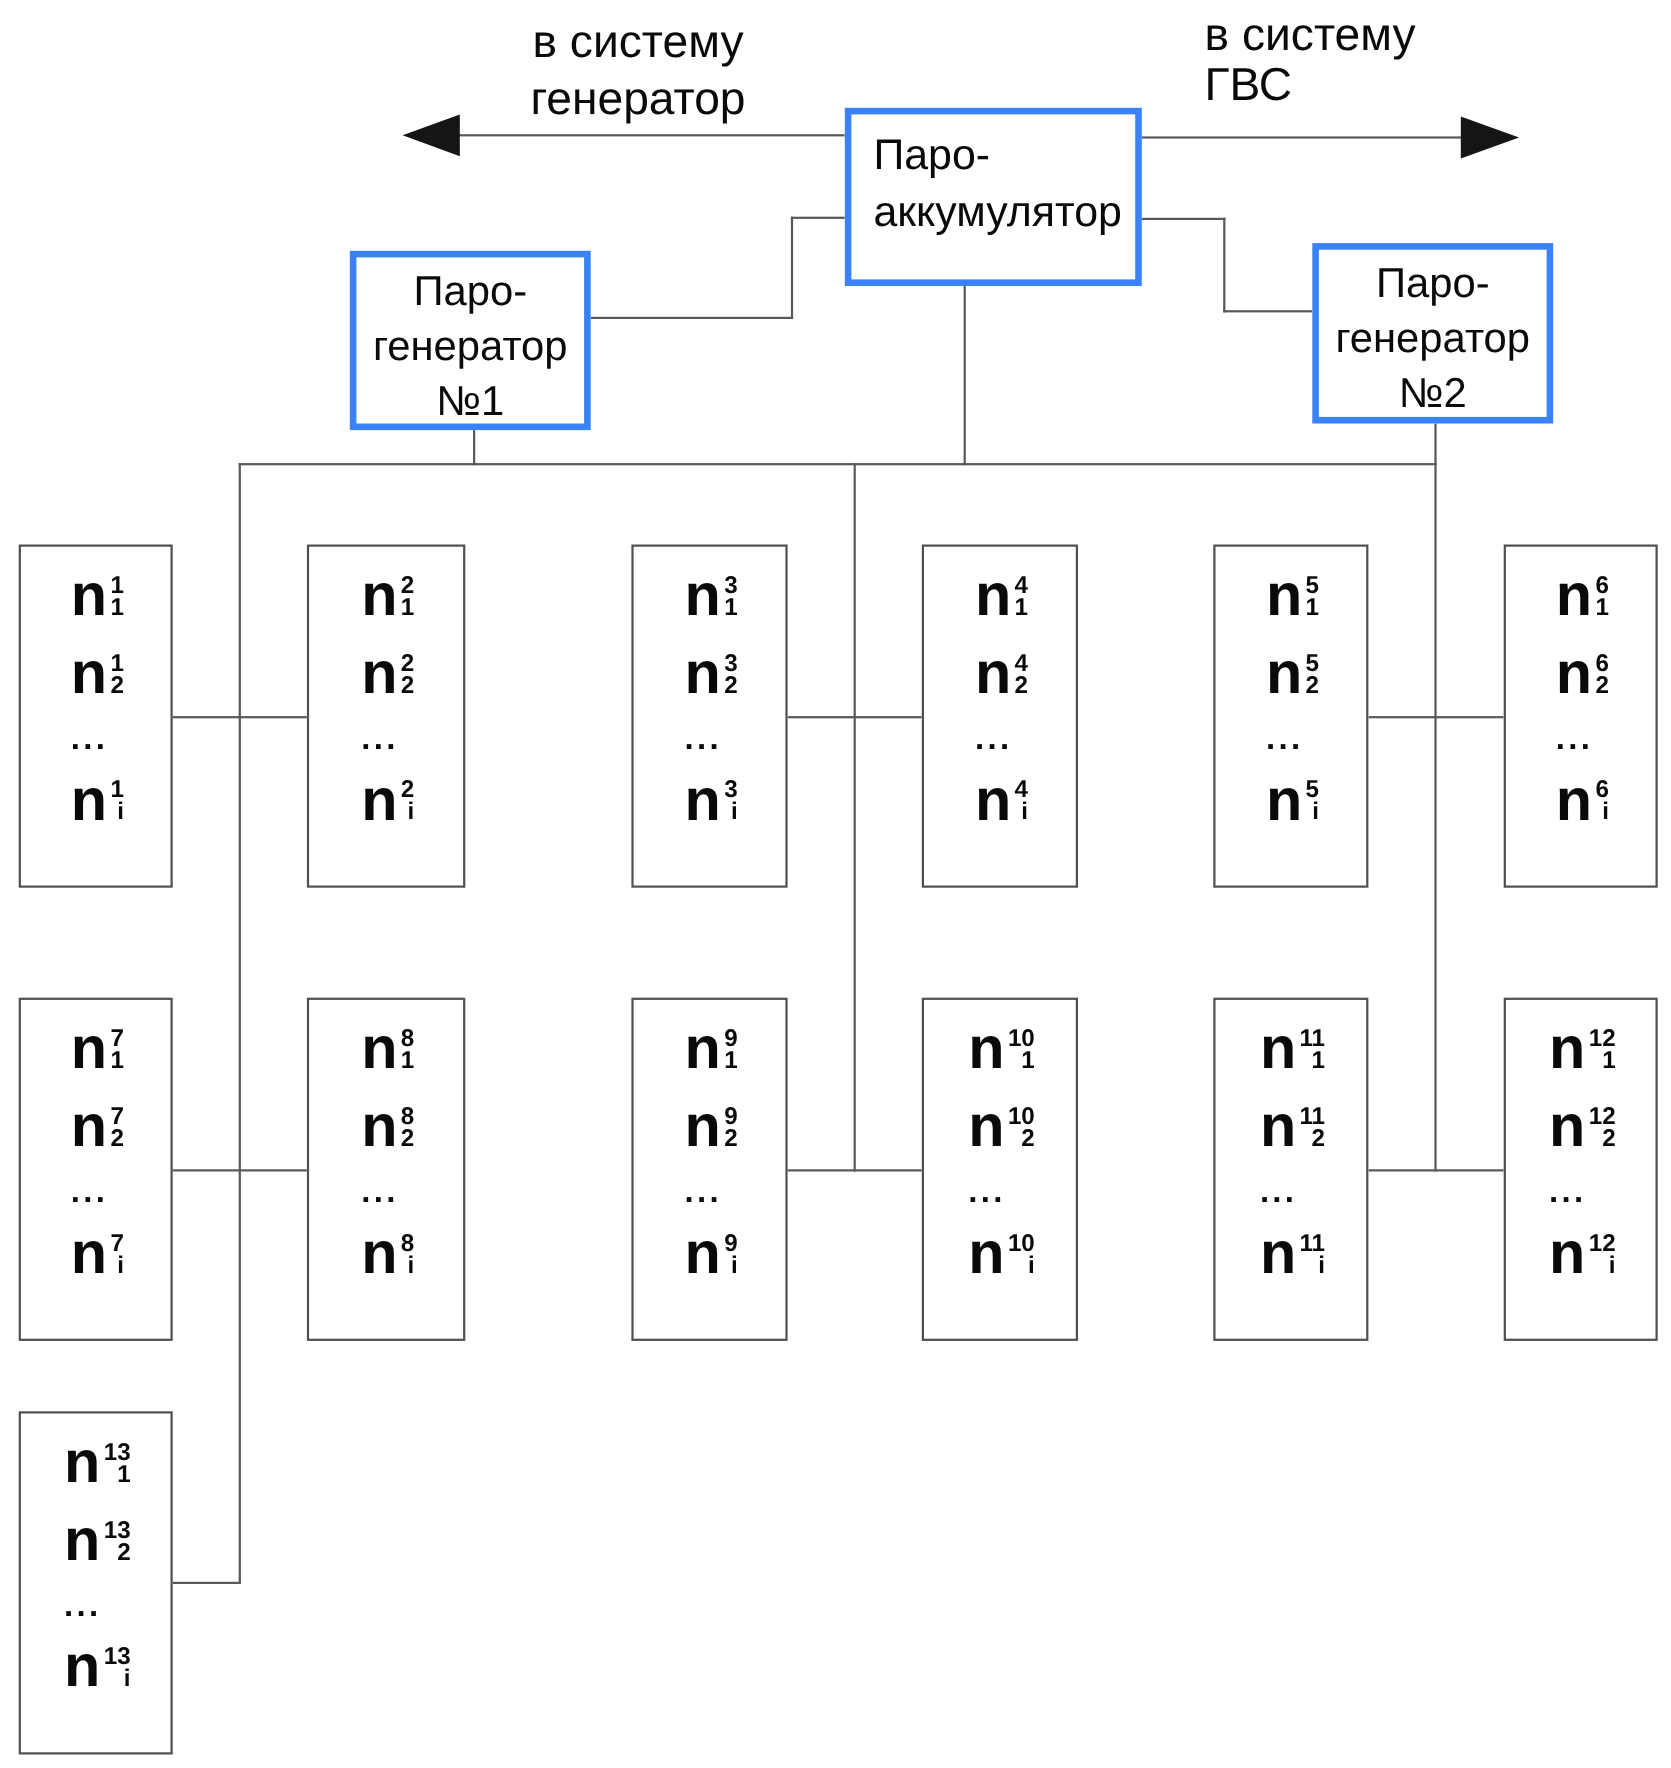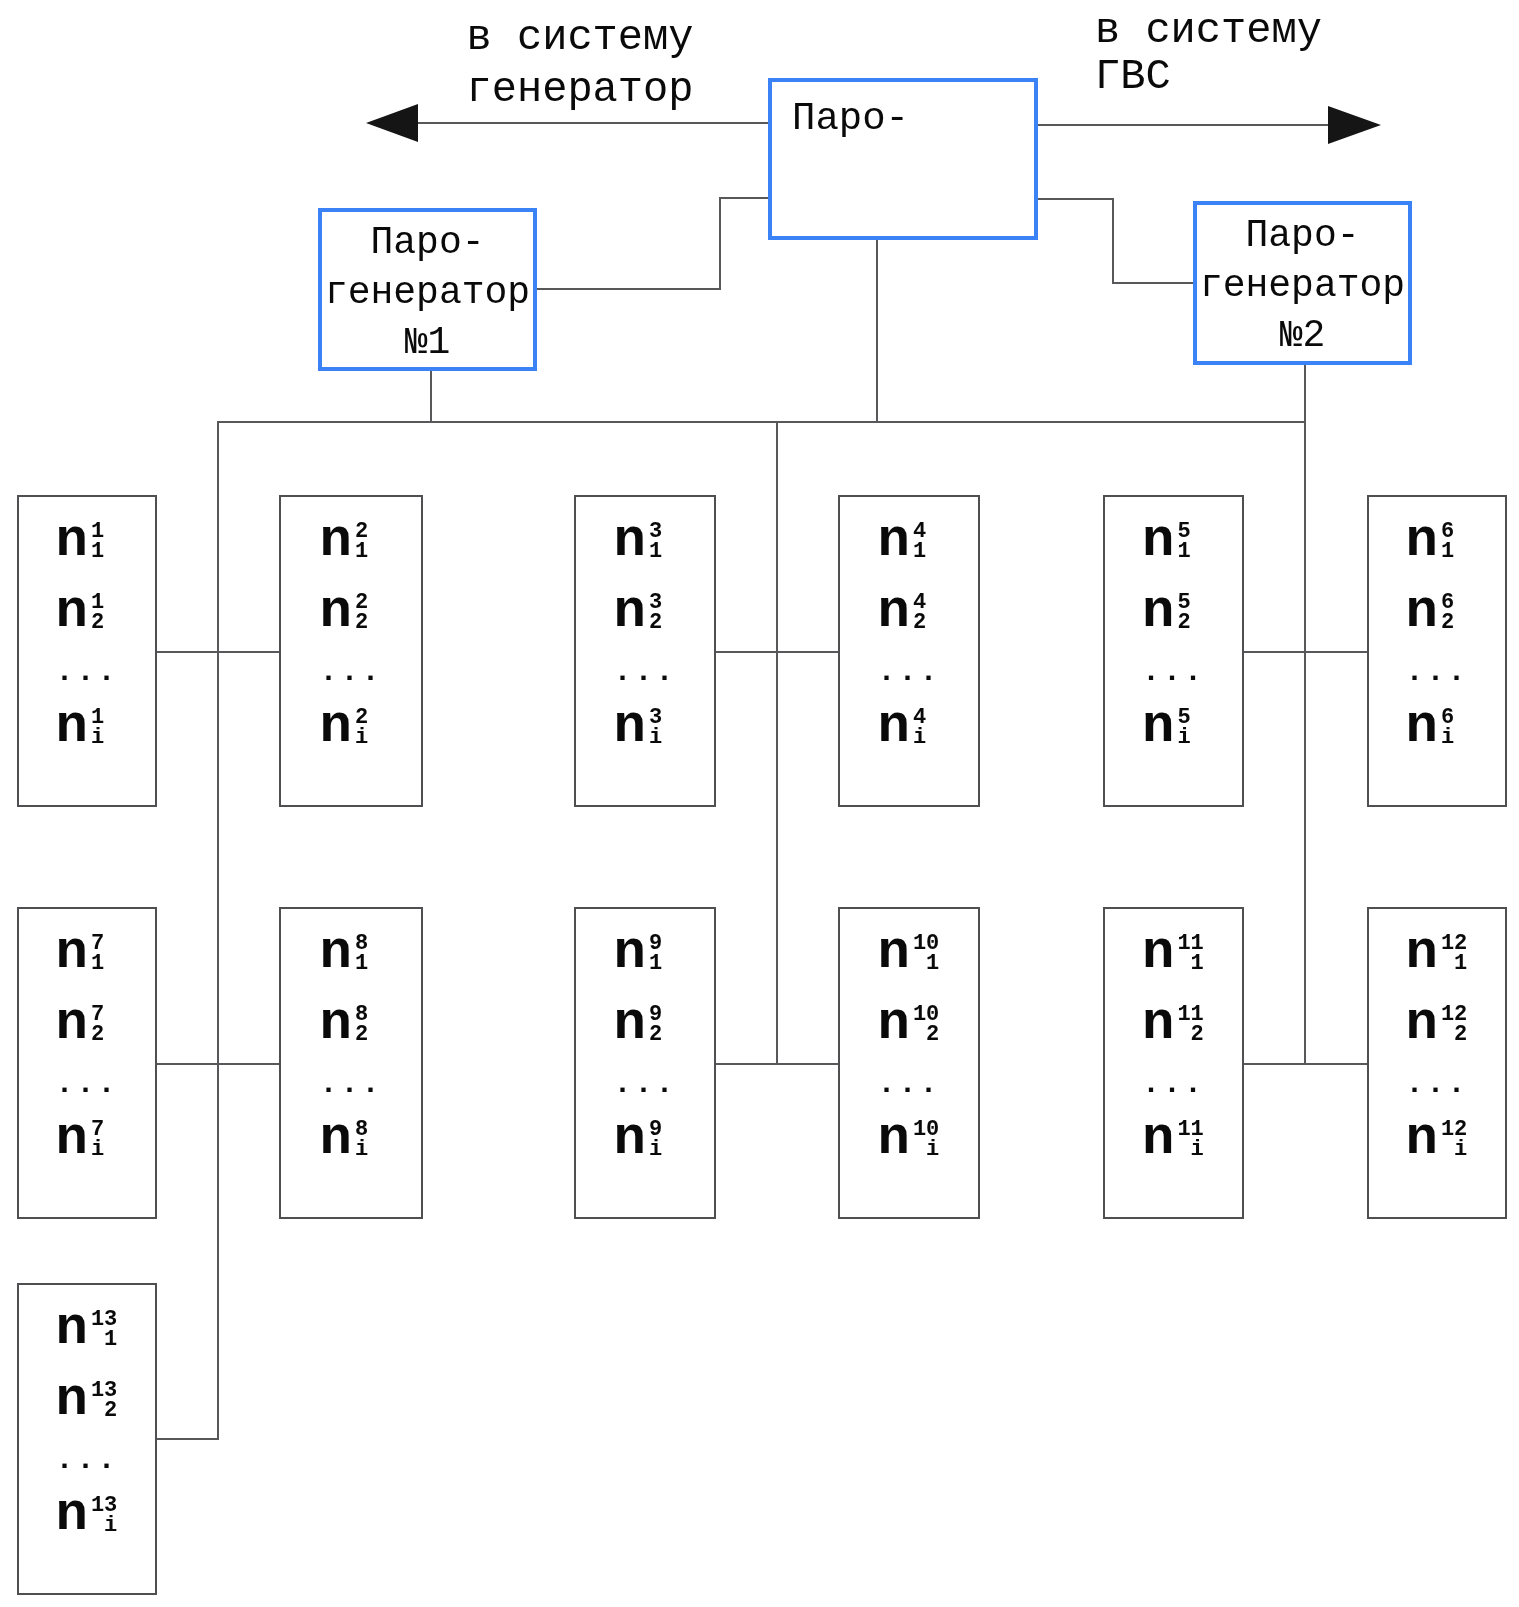--- a/index.html
+++ b/index.html
@@ -1,30 +1,30 @@
 <!DOCTYPE html>
 <html><head>
 <meta charset="utf-8">
 <style>
   html,body{margin:0;padding:0;background:#ffffff;}
   .canvas{
     position:relative;width:1519px;height:1607px;background:#ffffff;
-    font-family:Liberation Mono, monospace;color:#0a0a0a;overflow:hidden;
+    font-family:Liberation Sans, sans-serif;color:#0a0a0a;overflow:hidden;
   }
   
   .wire{position:absolute;background:#58585a;}
   
   .ah{position:absolute;width:0;height:0;}
   .ah.left{border-top:19px solid transparent;border-bottom:19px solid transparent;border-right:52px solid #151515;}
   .ah.right{border-top:19px solid transparent;border-bottom:19px solid transparent;border-left:53px solid #151515;}
   
   .flowlabel{position:absolute;font-size:42px;line-height:52px;color:#0a0a0a;white-space:pre;}
   .flowlabel.centered{text-align:center;}
   
-  .eqbox{position:absolute;border:4px solid #3b82f6;background:#ffffff;box-sizing:border-box;font-size:39px;line-height:51px;}
+  .eqbox{position:absolute;border:6px solid #3b82f6;background:#ffffff;box-sizing:border-box;font-size:39px;line-height:51px;margin-top:20px;}
   .eqbox .ln{display:block;}
   .eqbox.accum{padding:12px 0 0 20px;text-align:left;}
   .eqbox.gen{padding-top:6px;text-align:center;font-size:38px;line-height:50px;}
   
   .nbox{position:absolute;border:2px solid #4f4f51;background:#ffffff;box-sizing:border-box;}
   .nwrap{width:fit-content;margin:16px auto 0;text-align:left;}
   .nline{height:71px;display:flex;align-items:flex-start;}
   .nbase{font-size:54px;line-height:56px;font-weight:700;color:#0a0a0a;}
   .nidx{display:inline-flex;flex-direction:column;align-items:flex-end;margin-top:9px;transform:translateX(3px);
         font-size:22px;font-weight:700;line-height:20px;}
@@ -65,20 +65,21 @@
   <div class="wire" style="left:1244px;top:651px;width:123px;height:2px;"></div>
 
   <div class="wire" style="left:157px;top:1063px;width:122px;height:2px;"></div>
   <div class="wire" style="left:715px;top:1063px;width:123px;height:2px;"></div>
   <div class="wire" style="left:1244px;top:1063px;width:123px;height:2px;"></div>
 
   <div class="wire" style="left:155px;top:1438px;width:64px;height:2px;"></div>
 
   <div class="eqbox accum" style="left:768px;top:78px;width:270px;height:162px;">
     <span class="ln">Паро-</span>
+    <span class="ln">аккумулятор</span>
   </div>
 
   <div class="eqbox gen" style="left:318px;top:208px;width:219px;height:163px;">
     <span class="ln">Паро-</span>
     <span class="ln">генератор</span>
     <span class="ln">№1</span>
   </div>
 
   <div class="eqbox gen" style="left:1193px;top:201px;width:219px;height:164px;">
     <span class="ln">Паро-</span>

